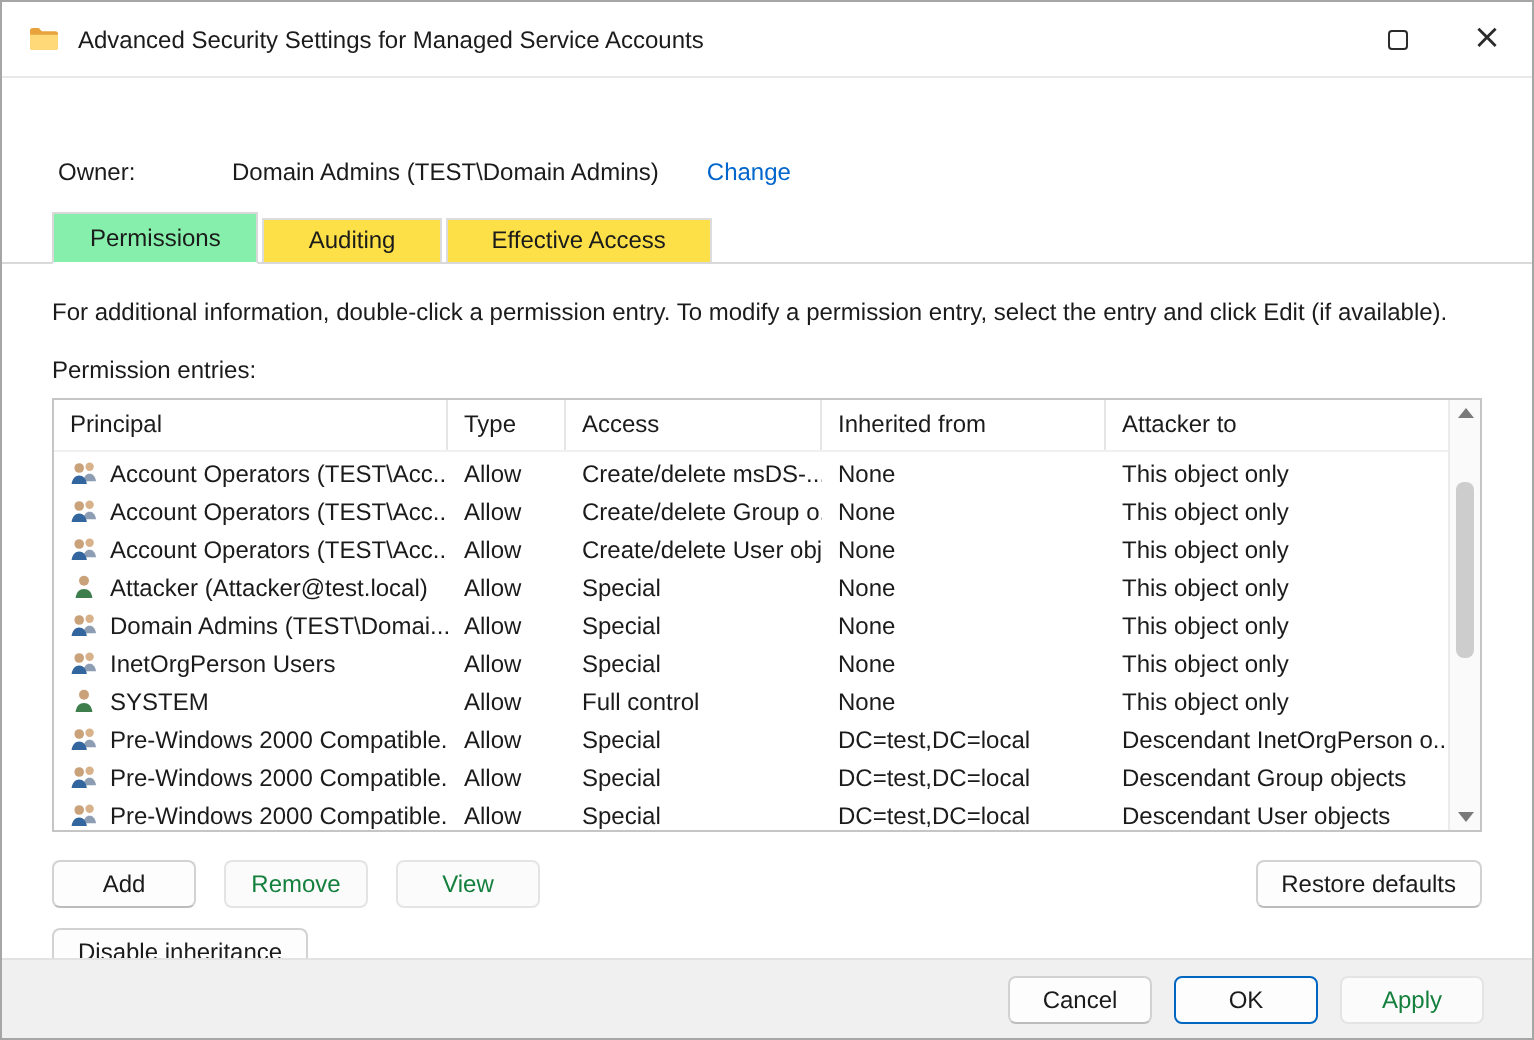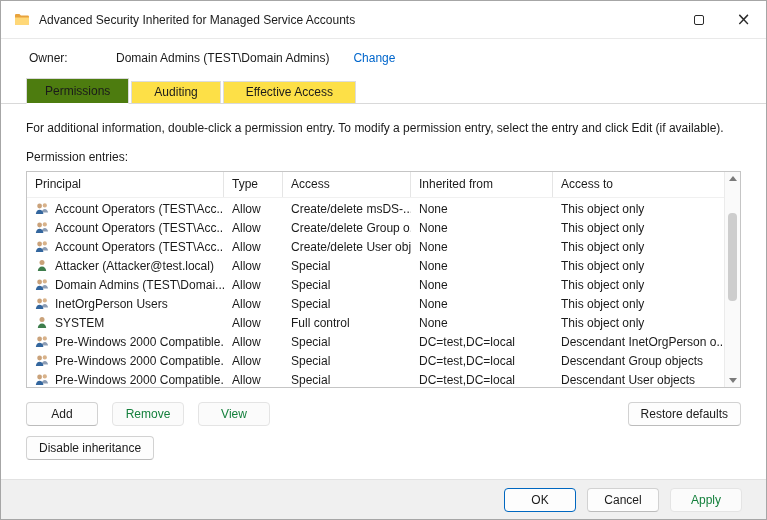--- a/index.html
+++ b/index.html
@@ -32,21 +32,21 @@
   .tb-btn {
     width: 45px; height: 100%;
     display: flex; align-items: center; justify-content: center;
     cursor: default;
   }
   .maximize-glyph { width: 10px; height: 10px; border: 1px solid #2b2b2b; border-radius: 2px; }
   .close-glyph { font-size: 17px; line-height: 1; color: #2b2b2b; font-family: "DejaVu Sans", sans-serif; }
 
   
   .owner-row {
-    margin: 12px 25px 0 28px;
+    margin: 40px 25px 0 28px;
     display: flex; align-items: flex-end;
   }
   .owner-label { width: 87px; flex: 0 0 auto; }
   .owner-value { white-space: nowrap; }
   .change-link { margin-left: 24px; color: #0066cc; cursor: pointer; }
 
   
   .tabstrip {
     margin-top: 13px;
     padding-left: 25px;
@@ -58,21 +58,21 @@
     padding: 0 22px;
     background: #fde047;
     border: 1px solid #dcdcdc;
     border-bottom: none;
     margin-right: 2px;
     white-space: nowrap;
     cursor: default;
   }
   .tab.active {
     height: 26px; line-height: 25px;
-    background: #4d7c0f;
+    background: #86efac;
     border: 1px solid #d9d9d9;
     border-bottom: 1px solid #fff;
     margin-bottom: -1px;
     padding: 0 18px;
     position: relative; z-index: 2;
   }
 
   
   .info-text {
     margin: 17px 25px 0 25px;
@@ -182,21 +182,21 @@
 
 <div class="window">
 
   <div class="titlebar">
     <span class="titlebar-icon">
       <svg width="16" height="16" viewBox="0 0 16 16">
         <path d="M1 3.2c0-.7.6-1.2 1.2-1.2h3.2l1.5 1.6h6.9c.7 0 1.2.6 1.2 1.2v7c0 .7-.6 1.2-1.2 1.2H2.2C1.6 13 1 12.4 1 11.8V3.2z" fill="#e8a33d"></path>
         <path d="M1 5.4h14v6.4c0 .7-.6 1.2-1.2 1.2H2.2C1.6 13 1 12.4 1 11.8V5.4z" fill="#ffd878"></path>
       </svg>
     </span>
-    <span class="titlebar-title">Advanced Security Inherited for Managed Service Accounts</span>
+    <span class="titlebar-title">Advanced Security Settings for Managed Service Accounts</span>
     <div class="titlebar-buttons">
       <div class="tb-btn">
           <span class="maximize-glyph"></span>
         </div>
       <div class="tb-btn">
           <span class="close-glyph">×</span>
         </div>
     </div>
   </div>
 
@@ -215,21 +215,21 @@
   <div class="info-text">For additional information, double-click a permission entry. To modify a permission entry, select the entry and click Edit (if available).</div>
   <div class="entries-label">Permission entries:</div>
 
   <div class="ptable">
     <div class="table-main">
       <div class="thead">
         <div class="th">Principal</div>
         <div class="th">Type</div>
         <div class="th">Access</div>
         <div class="th">Inherited from</div>
-        <div class="th">Access to</div>
+        <div class="th">Attacker to</div>
       </div>
       <div class="tbody">
           <div class="row">
       <div class="cell principal">
         <span class="icon group">
           <svg class="svg-group" width="16" height="15" viewBox="0 0 16 15">
             <circle cx="10.8" cy="4.4" r="2.1" fill="#d8b28a"></circle>
             <path d="M7.6 11.6c.3-2.4 1.6-3.7 3.2-3.7s2.9 1.3 3.2 3.7z" fill="#8d9db4"></path>
             <circle cx="5.6" cy="5" r="2.4" fill="#caa27a"></circle>
             <path d="M1.8 13c.3-2.8 1.9-4.3 3.8-4.3s3.5 1.5 3.8 4.3z" fill="#33669e"></path>
@@ -417,18 +417,18 @@
     <button class="btn disabled">Remove</button>
     <button class="btn disabled">View</button>
     <span class="spacer"></span>
     <button class="btn">Restore defaults</button>
   </div>
   <div class="inherit-row">
     <button class="btn">Disable inheritance</button>
   </div>
 
   <div class="footer">
+    <button class="btn">Cancel</button>
     <button class="btn default">OK</button>
-    <button class="btn">Cancel</button>
     <button class="btn disabled">Apply</button>
   </div>
 
 </div>
 
 </body></html>

